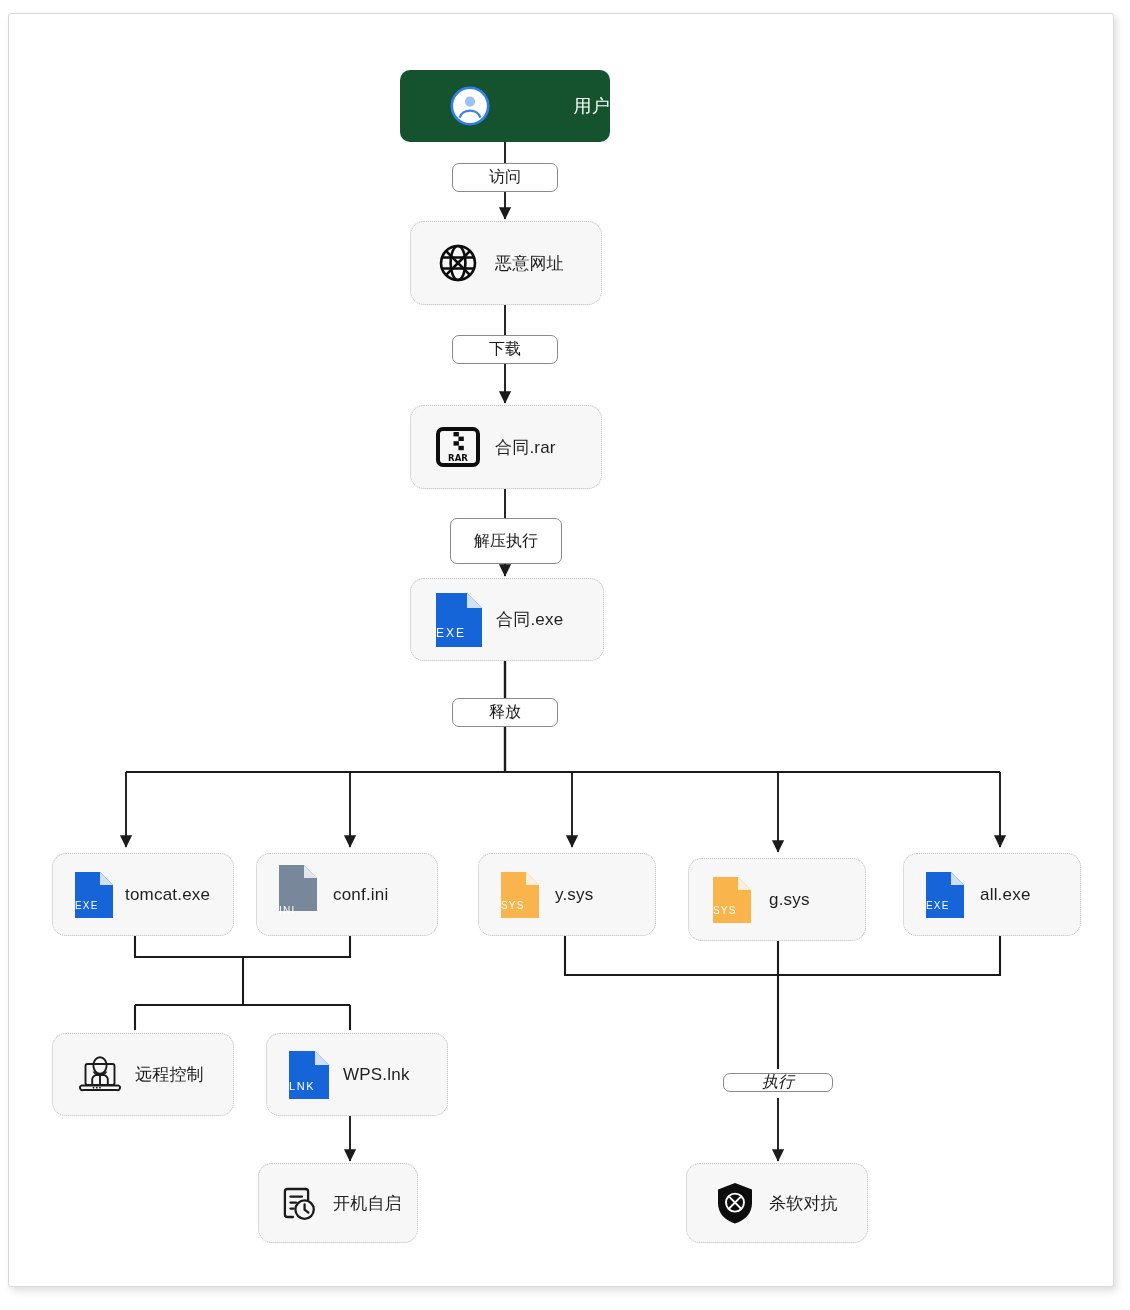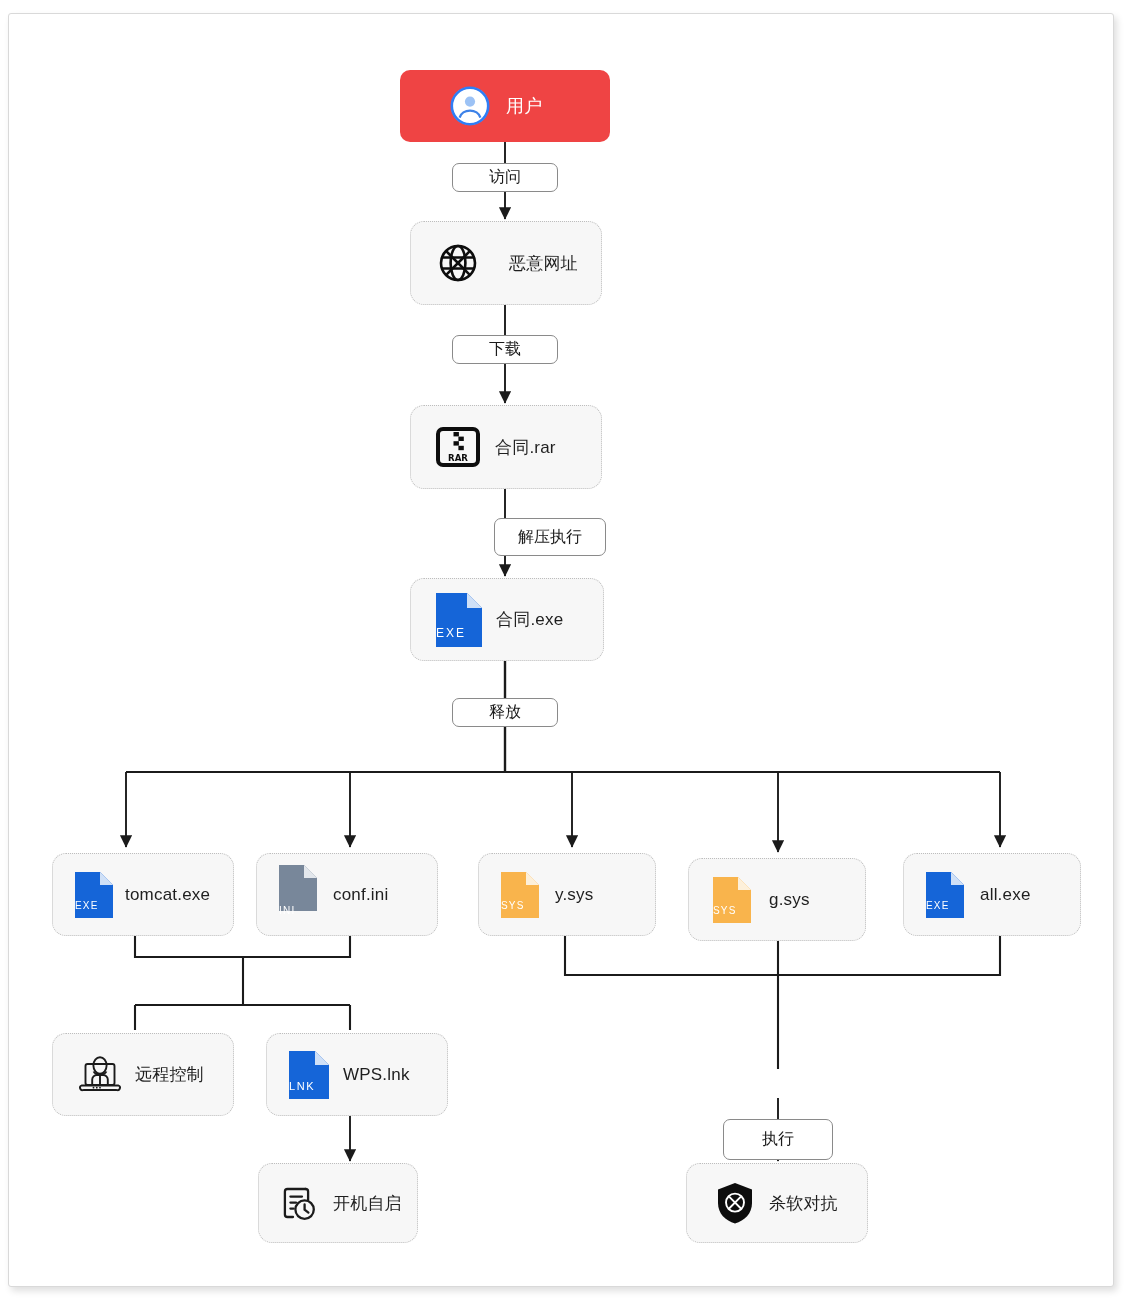--- a/index.html
+++ b/index.html
@@ -9,21 +9,21 @@
         background:#ffffff;border:1px solid #d9d9d9;border-radius:3px;
         box-shadow:3px 4px 7px rgba(0,0,0,0.13);}
   #canvas{position:absolute;left:0;top:0;width:1130px;height:1310px;}
   svg.edges{position:absolute;left:0;top:0;width:1130px;height:1310px;pointer-events:none;}
 
   .node{position:absolute;box-sizing:border-box;display:flex;align-items:center;
         background:#f7f7f7;border:1.6px dotted #bdbdbd;border-radius:14px;}
   .node .ico{flex:0 0 auto;display:flex;align-items:center;justify-content:center;}
   .node .lbl{font-size:17px;color:#1f1f1f;white-space:nowrap;letter-spacing:.2px;}
 
-  .node.user{background:#ef4444;border:none;border-radius:10px;}
+  .node.user{background:#14532d;border:none;border-radius:10px;justify-content:space-between;}
   .node.user .lbl{color:#ffffff;font-size:18px;}
 
   .elabel{position:absolute;box-sizing:border-box;display:flex;align-items:center;
           justify-content:center;background:#ffffff;border:1.3px solid #8a8a8a;
           border-radius:7px;font-size:16px;color:#1b1b1b;white-space:nowrap;text-align:center;}
 
   
   .fileico{position:relative;display:block;}
   .fileico .sheet{position:absolute;inset:0;}
   .fileico .tag{position:absolute;left:0;right:0;bottom:14%;text-align:left;
@@ -99,21 +99,21 @@
           <path d="M9.6,31.6 a10.8,9.6 0 0 1 20.8,0" fill="none" stroke="#3d82e8" stroke-width="2.3"></path>
         </svg>
       </span>
       <span class="lbl">用户</span>
     </div>
 
     <div class="elabel" style="left:452px;top:163px;width:106px;height:29px;">
       <span>访问</span>
     </div>
 
-    <div class="node" style="left:410px;top:221px;width:192px;height:84px;padding-left:24px;gap:14px;">
+    <div class="node" style="left:410px;top:221px;width:192px;height:84px;padding-left:24px;">
       <span class="ico" style="width:46px;height:46px;margin-right:14px;">
         <svg width="46" height="46" viewBox="0 0 46 46">
           <g fill="none" stroke="#0d0d0d" stroke-width="2.6">
             <circle cx="23" cy="23" r="17"></circle>
             <ellipse cx="23" cy="23" rx="7.4" ry="17"></ellipse>
             <path d="M6.5,17.5 h33 M6.5,28.5 h33"></path>
             <path d="M11.2,11.2 C18,18 28,28 34.8,34.8"></path>
             <path d="M34.8,11.2 C28,18 18,28 11.2,34.8"></path>
           </g>
         </svg>
@@ -134,21 +134,21 @@
             <rect x="25.4" y="14.6" width="5.4" height="4.4"></rect>
             <rect x="20.5" y="19.2" width="5.4" height="4.4"></rect>
             <rect x="25.4" y="23.8" width="5.4" height="4.4"></rect>
           </g>
           <text x="25" y="39.4" font-size="8.6" font-family="DejaVu Sans, sans-serif" font-weight="bold" fill="#0d0d0d" text-anchor="middle">RAR</text>
         </svg>
       </span>
       <span class="lbl">合同.rar</span>
     </div>
 
-    <div class="elabel" style="left:450px;top:518px;width:112px;height:38px;margin-left:44px;">
+    <div class="elabel" style="left:450px;top:518px;width:112px;height:46px;">
       <span>解压执行</span>
     </div>
 
     <div class="node" style="left:410px;top:578px;width:194px;height:83px;padding-left:25px;">
       <span class="ico fileico" style="width:46px;height:54px;margin-right:14px;">
         <svg class="sheet" viewBox="0 0 46 54" width="46" height="54">
           <path d="M0,0 H31 L46,15 V54 H0 Z" fill="#1565d8"></path>
           <path d="M31,0 L46,15 H31 Z" fill="#cfe0f7"></path>
         </svg>
         <span class="tag" style="font-size:12px;letter-spacing:2px;">EXE</span>
@@ -257,21 +257,21 @@
             <path d="M15.4,22.6 H21"></path>
             <path d="M15.4,28.6 H18.6"></path>
             <circle cx="29.6" cy="29.6" r="9.2"></circle>
             <path d="M29.6,24.4 V29.6 L33.4,32.6"></path>
           </g>
         </svg>
       </span>
       <span class="lbl">开机自启</span>
     </div>
 
-    <div class="elabel" style="left:723px;top:1119px;width:110px;height:41px;">
+    <div class="elabel" style="left:723px;top:1073px;width:110px;height:19px;font-style:italic;">
       <span>执行</span>
     </div>
 
     <div class="node" style="left:686px;top:1163px;width:182px;height:80px;padding-left:26px;">
       <span class="ico" style="width:44px;height:46px;margin-right:12px;">
         <svg width="44" height="46" viewBox="0 0 44 46">
           <path d="M22,3 L39,9.5 V23 C39,33.6 31.6,40.6 22,43.6
                    C12.4,40.6 5,33.6 5,23 V9.5 Z" fill="#0d0d0d"></path>
           <circle cx="22" cy="22.6" r="9" fill="none" stroke="#ffffff" stroke-width="1.9"></circle>
           <path d="M16.6,17.2 L27.4,28 M27.4,17.2 L16.6,28" stroke="#ffffff" stroke-width="1.9" stroke-linecap="round"></path>

